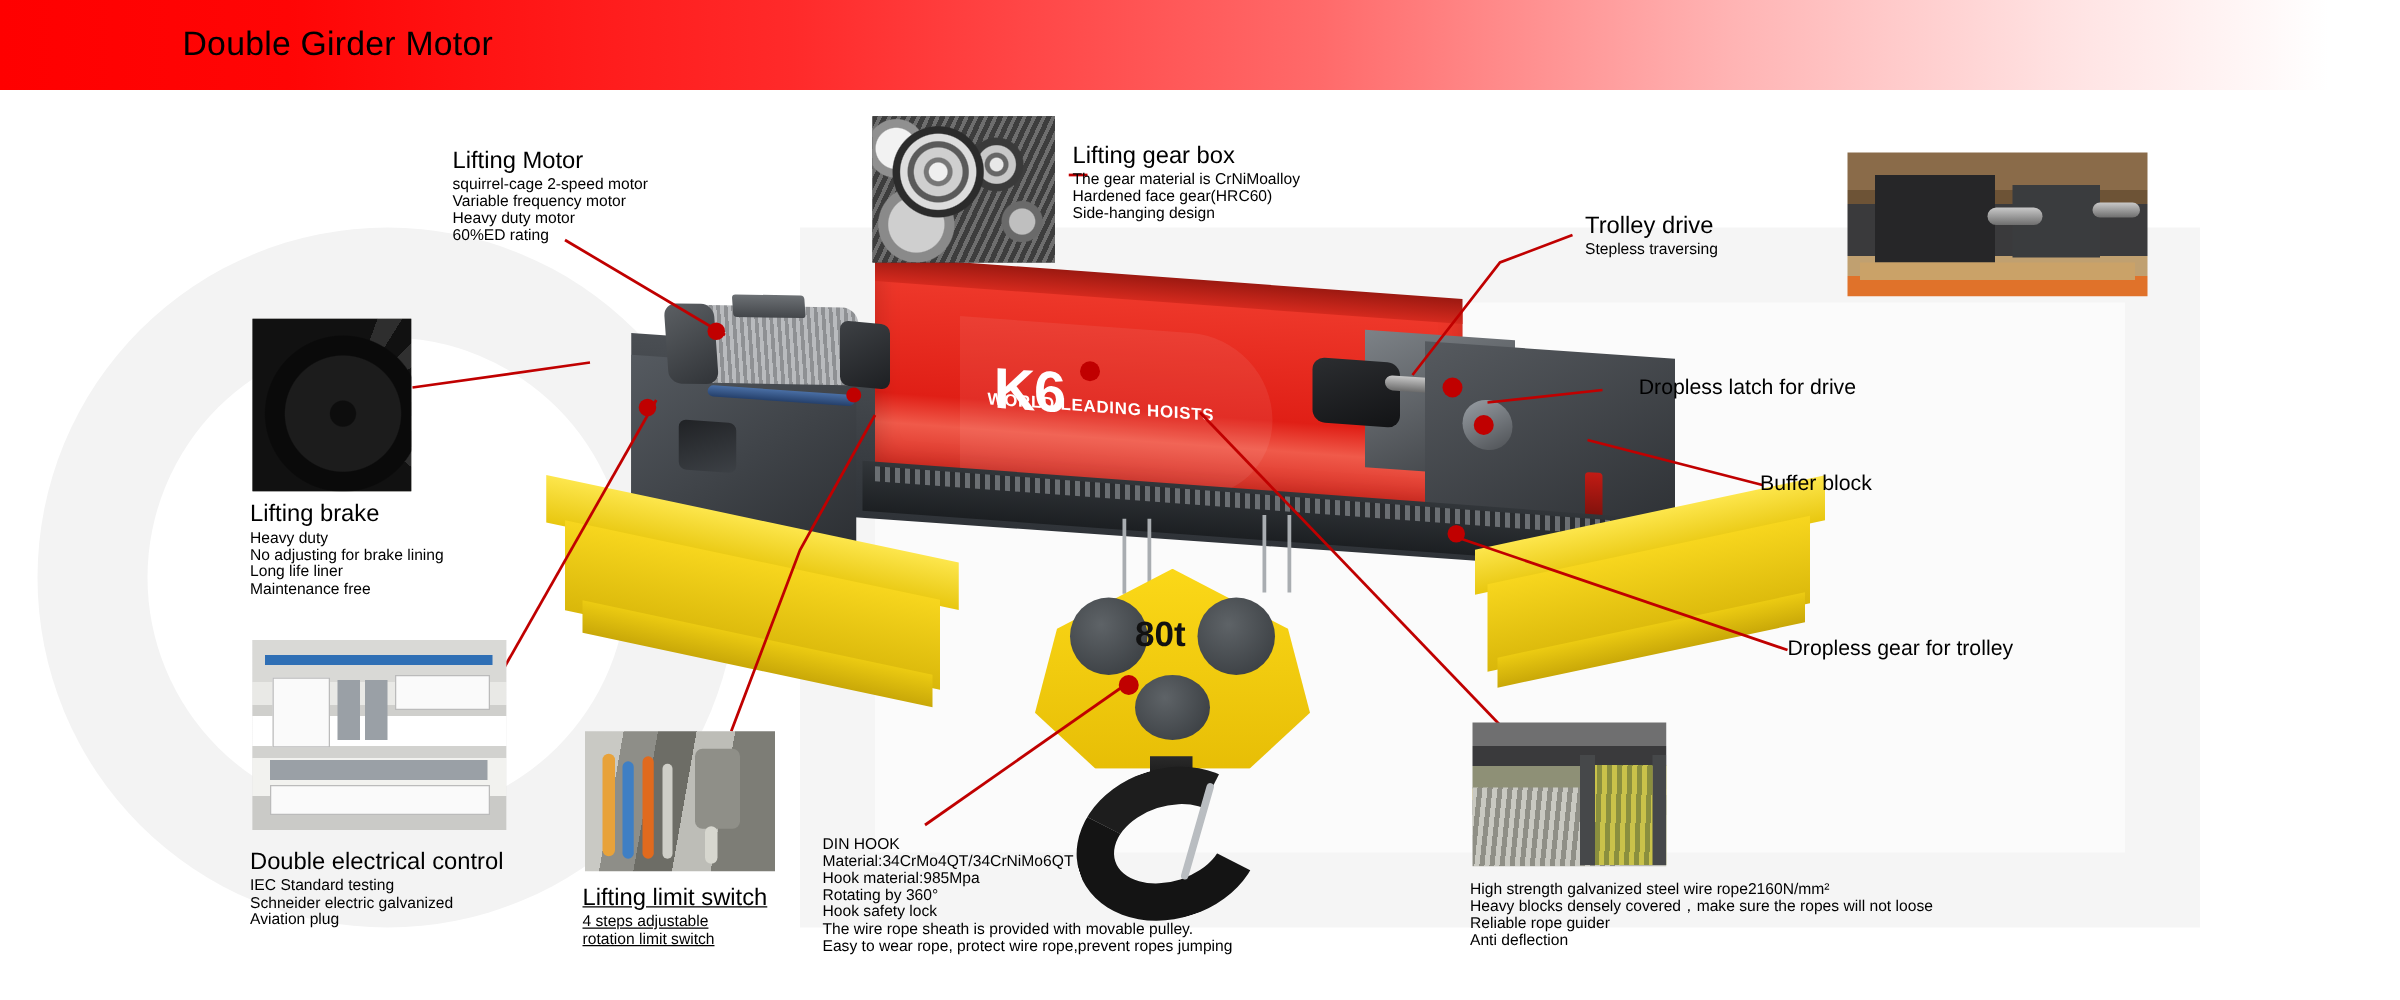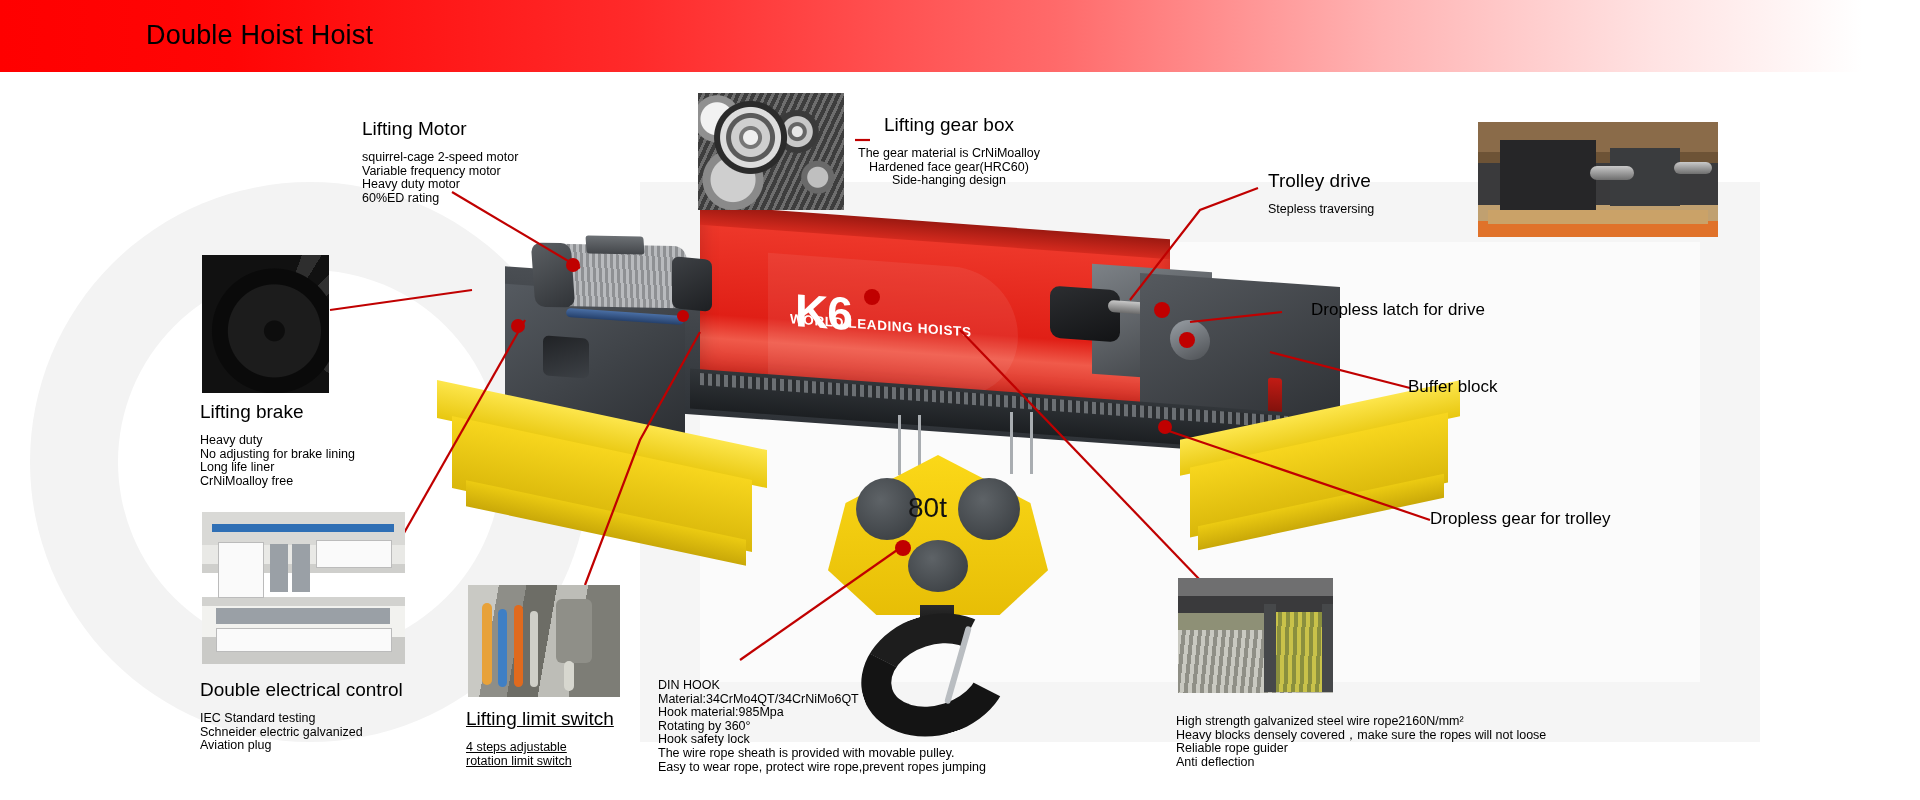--- a/index.html
+++ b/index.html
@@ -19,21 +19,21 @@
            background:#f3f3f3;}
   .wm-ring2{position:absolute;left:118px;top:198px;width:384px;height:384px;border-radius:50%;
             background:#ffffff;}
   .wm-sq{position:absolute;left:640px;top:110px;width:1120px;height:560px;background:#f5f5f5;}
   .wm-sq2{position:absolute;left:700px;top:170px;width:1000px;height:440px;background:#fbfbfb;}
 
   
   .ann{position:absolute;}
   .ann .ttl{font-size:19px;line-height:22px;white-space:nowrap;}
   .ann .sub{font-size:12.5px;line-height:13.6px;white-space:nowrap;}
-  .ann .sub.lead{margin-top:11px;}
+  .ann .sub.lead{margin-top:1px;}
 
   
   .plain{position:absolute;font-size:17px;white-space:nowrap;}
 
   
   svg.leaders{position:absolute;left:0;top:0;width:1920px;height:800px;overflow:visible;}
 
   
   .photo{position:absolute;overflow:hidden;background:#333;}
 
@@ -81,21 +81,21 @@
 <body>
 
 <div class="watermark">
   <div class="wm-ring"></div>
   <div class="wm-ring2"></div>
   <div class="wm-sq"></div>
   <div class="wm-sq2"></div>
 </div>
 
 <div class="banner">
-  <div class="banner-title">Double Hoist Hoist</div>
+  <div class="banner-title">Double Girder Motor</div>
 </div>
 
 <div class="hoist">
 
   <div class="pc" style="left:505px;top:295px;width:820px;height:135px;
               background:linear-gradient(180deg,#4a4e53,#2f3338);
               transform:skewY(4deg);"></div>
 
   <div class="pc" style="left:505px;top:290px;width:180px;height:150px;
               background:linear-gradient(145deg,#555a60,#2b2e32);transform:skewY(4deg);"></div>
@@ -165,21 +165,21 @@
 
   <div class="pc" style="left:828px;top:455px;width:220px;height:160px;
               background:linear-gradient(180deg,#fbd818,#e7be06);
               clip-path:polygon(50% 0%,92% 30%,100% 72%,78% 100%,22% 100%,0% 72%,8% 30%);"></div>
   <div class="pc" style="left:856px;top:478px;width:62px;height:62px;border-radius:50%;
               background:radial-gradient(circle at 40% 35%,#5e6367,#34383c);"></div>
   <div class="pc" style="left:958px;top:478px;width:62px;height:62px;border-radius:50%;
               background:radial-gradient(circle at 40% 35%,#5e6367,#34383c);"></div>
   <div class="pc" style="left:908px;top:540px;width:60px;height:52px;border-radius:50%;
               background:radial-gradient(circle at 40% 35%,#5e6367,#34383c);"></div>
-  <div class="pc" style="left:908px;top:492px;font-size:28px;font-weight:normal;color:#111;">80t</div>
+  <div class="pc" style="left:908px;top:492px;font-size:28px;font-weight:bold;color:#111;">80t</div>
   <div class="pc" style="left:920px;top:605px;width:34px;height:28px;
               background:linear-gradient(#2a2a2a,#111);"></div>
   <div class="pc" style="left:860px;top:615px;width:150px;height:120px;border-radius:50%;
               border:30px solid #141414;border-right-color:transparent;
               border-top-color:#1d1d1d;box-sizing:border-box;transform:rotate(-18deg);"></div>
   <div class="pc" style="left:955px;top:625px;width:6px;height:80px;background:#b9bdc1;
               transform:rotate(16deg);border-radius:3px;"></div>
 </div>
 
 <svg class="leaders" viewBox="0 0 1920 800" preserveAspectRatio="none">
@@ -260,33 +260,33 @@
 </div>
 
 <div class="ann" style="left:362px;top:118px;">
   <div class="ttl">Lifting Motor</div>
   <div class="sub lead">squirrel-cage 2-speed motor</div>
   <div class="sub">Variable frequency motor</div>
   <div class="sub">Heavy duty motor</div>
   <div class="sub">60%ED rating</div>
 </div>
 
-<div class="ann" style="left:858px;top:114px;text-align:center;">
+<div class="ann" style="left:858px;top:114px;">
   <div class="ttl">Lifting gear box</div>
   <div class="sub lead">The gear material is CrNiMoalloy</div>
   <div class="sub">Hardened face gear(HRC60)</div>
   <div class="sub">Side-hanging design</div>
 </div>
 
 <div class="ann" style="left:200px;top:401px;">
   <div class="ttl">Lifting brake</div>
   <div class="sub lead">Heavy duty</div>
   <div class="sub">No adjusting for brake lining</div>
   <div class="sub">Long life liner</div>
-  <div class="sub">CrNiMoalloy free</div>
+  <div class="sub">Maintenance free</div>
 </div>
 
 <div class="ann" style="left:200px;top:679px;">
   <div class="ttl">Double electrical control</div>
   <div class="sub lead">IEC Standard testing</div>
   <div class="sub">Schneider electric galvanized</div>
   <div class="sub">Aviation plug</div>
 </div>
 
 <div class="ann" style="left:466px;top:708px;text-decoration:underline;">

